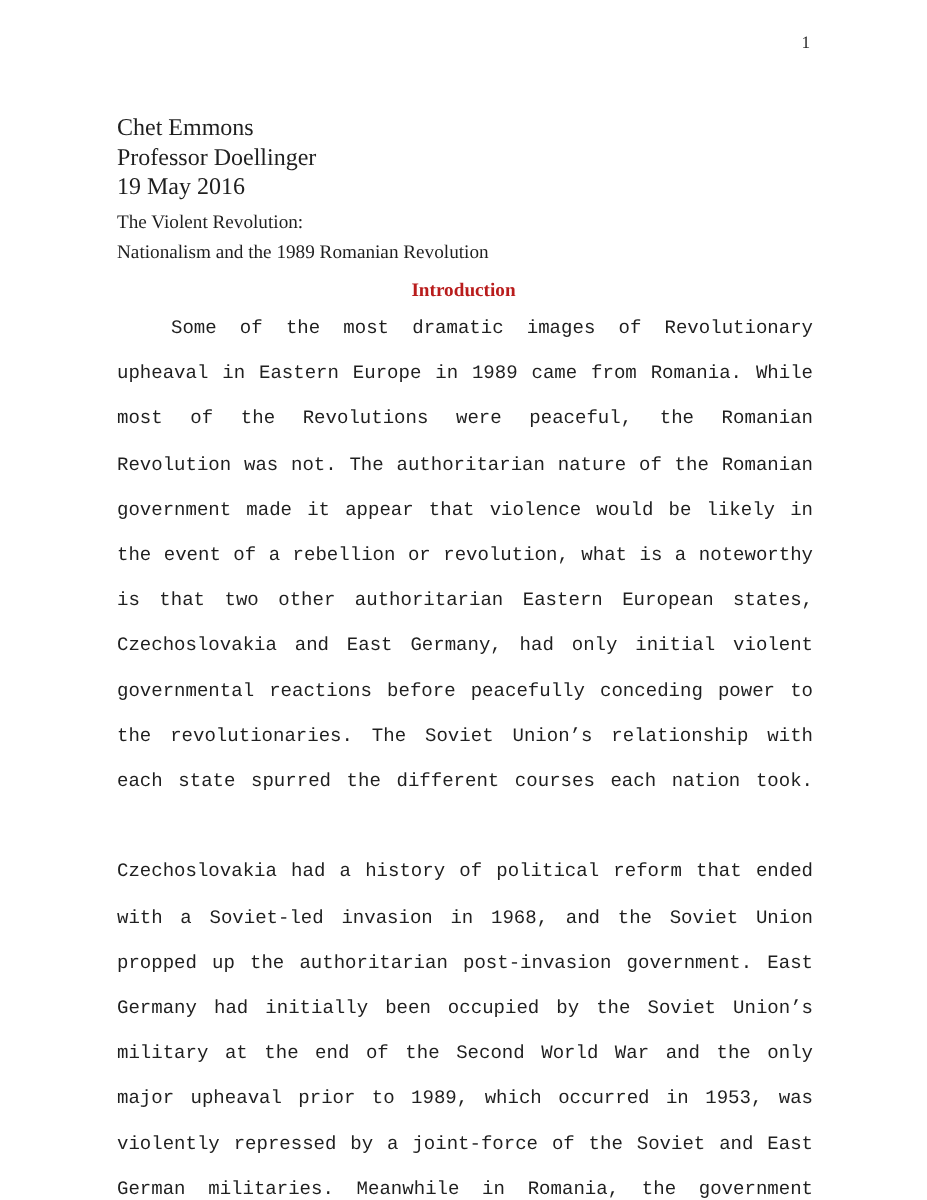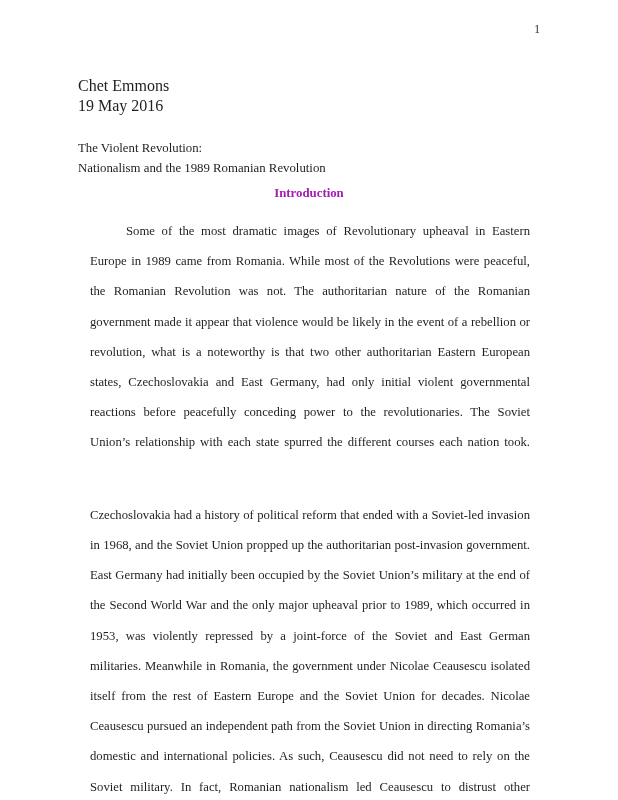--- a/index.html
+++ b/index.html
@@ -63,58 +63,60 @@
   
   .section-heading {
     position: absolute;
     top: 184px;
     left: 78px;
     width: 462px;
     text-align: center;
     font-weight: bold;
     font-size: 12.8px;
     line-height: 18px;
-    color: #a21caf;
+    color: #b91c1c;
   }
 
   
   .body-text {
     position: absolute;
     top: 204px;
     left: 78px;
     width: 464px;
     font-size: 12.7px;
     line-height: 30.2px;
     color: #1f1f1f;
     text-align: justify;
     text-justify: inter-word;
   }
   .body-text p {
-    margin: 12px;
+    margin: 0;
     text-indent: 0;
+    font-family: Liberation Mono, monospace;
   }
   .body-text p.indented {
     text-indent: 36px;
   }
   
   .body-text p:after {
     content: "";
     display: inline-block;
     width: 100%;
   }
 </style>
 </head>
 <body>
 
 <div class="page">
 
   <div class="page-number">1</div>
 
   <div class="heading-block">
     <div class="heading-line">Chet Emmons</div>
+    <div class="heading-line">Professor Doellinger</div>
     <div class="heading-line">19 May 2016</div>
   </div>
 
   <div class="doc-title">
     <span class="title-line">The Violent Revolution:</span>
     <span class="title-line">Nationalism and the 1989 Romanian Revolution</span>
   </div>
 
   <div class="section-heading">Introduction</div>
 

